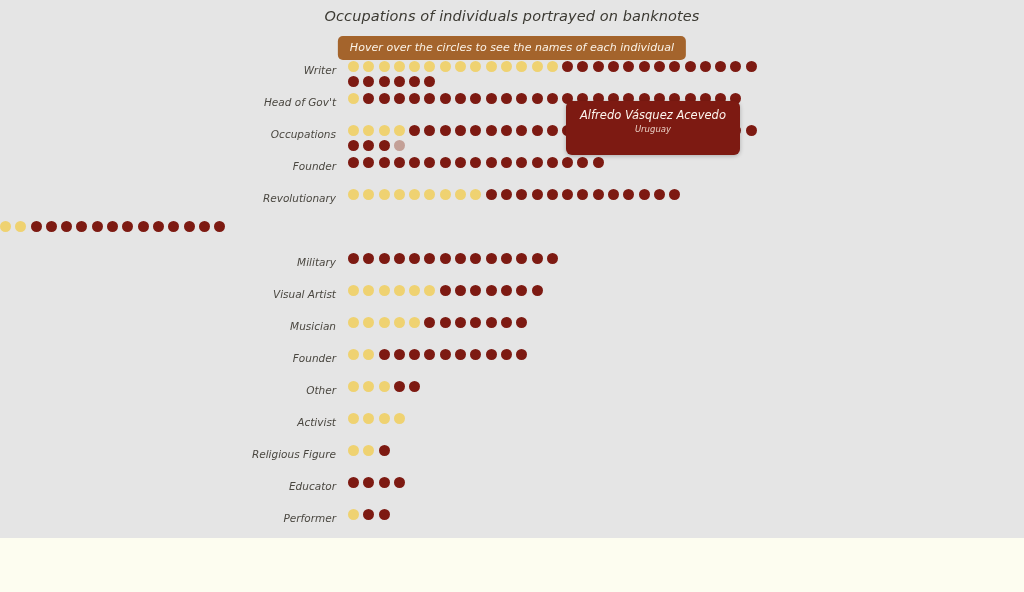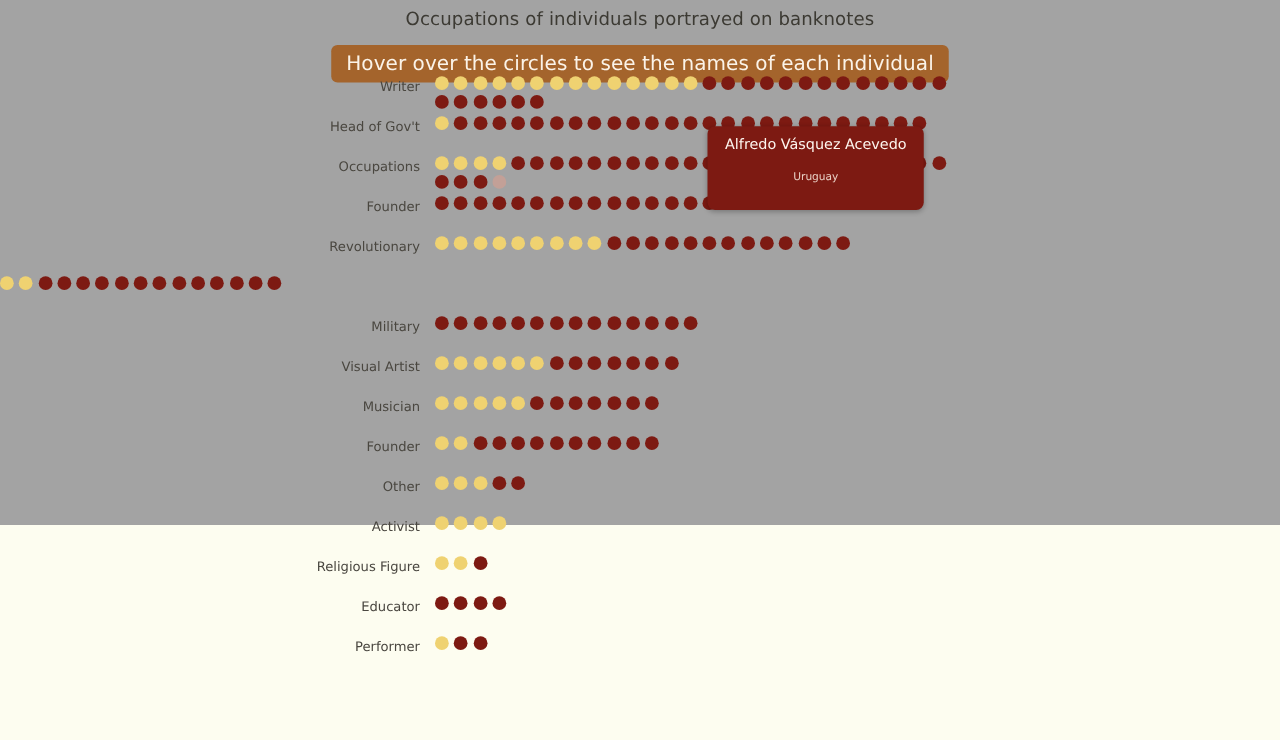--- a/index.html
+++ b/index.html
@@ -9,41 +9,42 @@
   body {
     width: 1024px;
     height: 592px;
     background: #fdfdf0;
     font-family: "DejaVu Sans", "Liberation Sans", sans-serif;
     overflow: hidden;
   }
   #app {
     position: relative;
     width: 1024px;
-    height: 420px;
-    background: #a3a3a3;
+    height: 538px;
+    background: #e5e5e5;
+    font-style: italic;
   }
   .title {
     position: absolute;
     top: 8px;
     left: 0;
     width: 1024px;
     text-align: center;
     font-size: 14.5px;
     color: #3c3a33;
     letter-spacing: 0.1px;
   }
   .hint-pill {
     position: absolute;
     top: 36px;
     left: 50%;
     transform: translateX(-50%);
     background: #a4642c;
     color: #fbf3e8;
-    font-size: 16px;
+    font-size: 11px;
     padding: 5px 12px 6px 12px;
     border-radius: 5px;
     white-space: nowrap;
     letter-spacing: 0.05px;
   }
   .chart {
     position: absolute;
     top: 60px;
     left: 0;
     width: 1024px;
@@ -100,21 +101,21 @@
   }
   .tooltip-name {
     font-size: 11.5px;
     line-height: 14px;
     white-space: nowrap;
   }
   .tooltip-sub {
     font-size: 8.5px;
     line-height: 12px;
     color: #e9cfc4;
-    margin-top: 14px;
+    margin-top: 1px;
   }
 </style>
 </head>
 <body>
 
 <div id="app">
 
   <div class="title">Occupations of individuals portrayed on banknotes</div>
 
   <div class="hint-pill">Hover over the circles to see the names of each individual</div>

